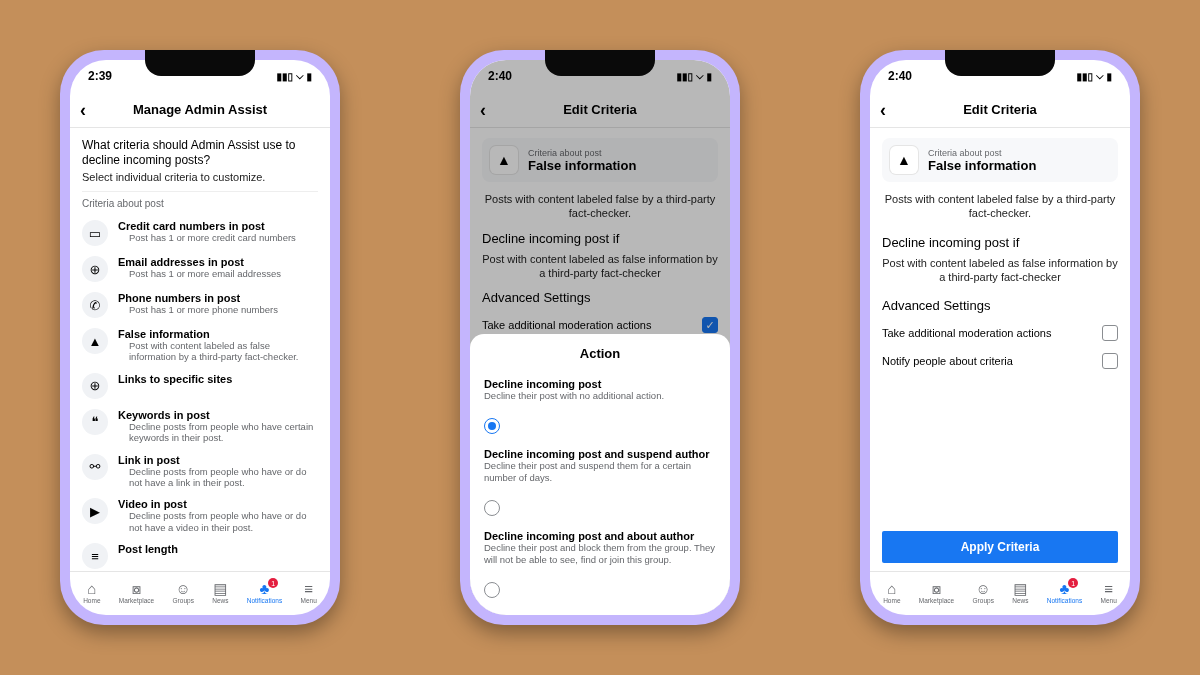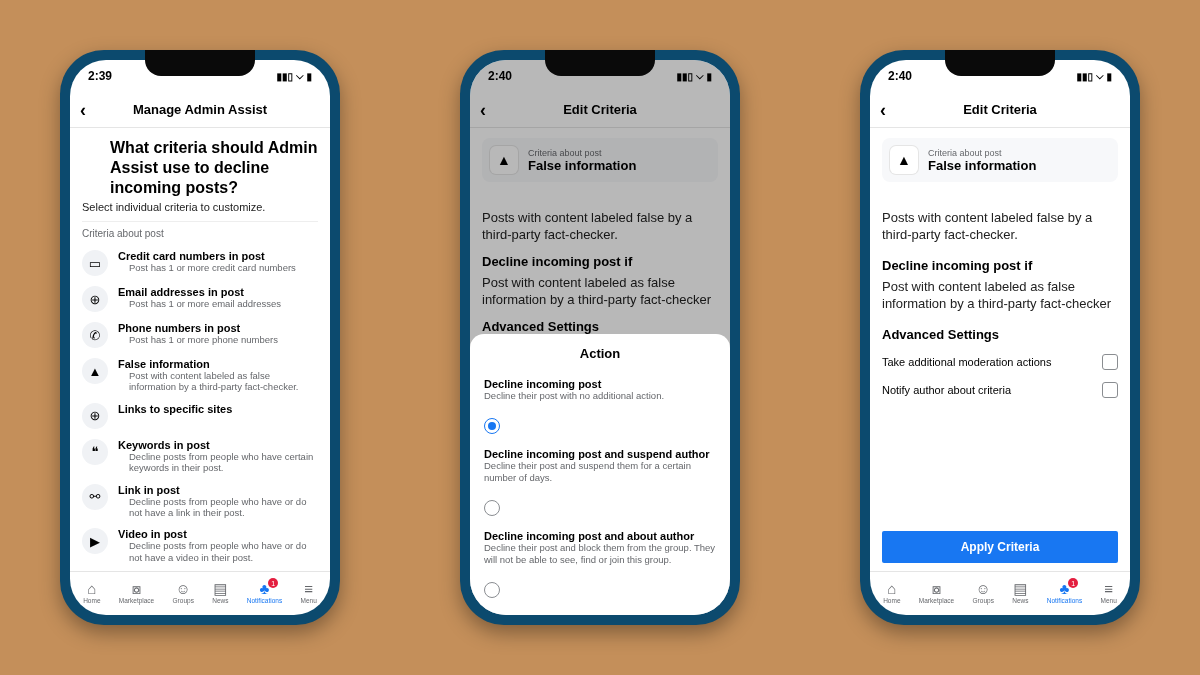--- a/index.html
+++ b/index.html
@@ -7,21 +7,21 @@
     width: 1200px; height: 675px;
     background: #c48f5a;
     display: flex;
     justify-content: space-around;
     align-items: center;
     font-family: -apple-system, BlinkMacSystemFont, "Segoe UI", Helvetica, Arial, sans-serif;
     overflow: hidden;
   }
   .phone {
     width: 280px; height: 575px;
-    background: #0c4a6e;
+    background: #c4b5fd;
     border-radius: 44px;
     padding: 10px;
     box-shadow: 0 8px 20px rgba(0,0,0,0.35);
     position: relative;
   }
   .screen {
     width: 100%; height: 100%;
     background: #fff;
     border-radius: 36px;
     overflow: hidden;
@@ -57,21 +57,21 @@
     border-bottom: 1px solid #e5e5e5;
   }
   .nav-header .back {
     position: absolute; left: 10px; top: 50%; transform: translateY(-50%);
     font-size: 18px; font-weight: 600;
   }
   .nav-header .title {
     font-size: 13px; font-weight: 700;
   }
   .content { flex:1; overflow:hidden; padding: 10px 12px 0 12px; }
-  .q-title { font-size: 16px; font-weight: 700; line-height: 1.25; margin-left: 28px; }
+  .q-title { font-size: 12px; font-weight: 400; line-height: 1.25; }
   .q-sub { font-size: 11px; color:#222; margin-top:3px; margin-bottom:8px;}
   .section-label { font-size: 10px; color:#65676b; margin: 6px 0 6px; border-top:1px solid #eee; padding-top:6px;}
   .row { display:flex; gap:10px; padding:5px 0; }
   .row .ic {
     width:26px; height:26px; flex:none;
     background:#f0f2f5; border-radius:50%;
     display:flex; align-items:center; justify-content:center;
     font-size:13px;
   }
   .row .txt .t { font-size:11px; font-weight:700; }
@@ -97,22 +97,22 @@
     display:flex; gap:10px; align-items:center;
     background:#f7f8fa; border-radius:8px; padding:8px;
   }
   .card .ci {
     width:28px;height:28px;border-radius:6px;background:#fff;
     display:flex;align-items:center;justify-content:center;font-size:14px;
     box-shadow:0 0 0 1px #e5e5e5;
   }
   .card .cl { font-size:9px; color:#65676b;}
   .card .ct { font-size:13px; font-weight:800;}
-  .desc { font-size:13px; color:#222; margin:28px 0 10px; line-height:1.3;}
-  .h2 { font-size:13px; font-weight:700; margin:4px 0 6px;}
+  .desc { font-size:11px; color:#222; margin:10px 0 10px; line-height:1.3;text-align:center;}
+  .h2 { font-size:13px; font-weight:400; margin:4px 0 6px;}
   .opt-row { display:flex; justify-content:space-between; align-items:center; padding:6px 0; font-size:11px;}
   .chk {
     width:16px;height:16px;border:1.5px solid #8a8d91;border-radius:3px;
     display:flex;align-items:center;justify-content:center;font-size:11px;color:#fff;
   }
   .chk.on { background:#1877f2; border-color:#1877f2;}
   .sheet-dim {
     position:absolute; inset:0; background:rgba(0,0,0,0.28);
     border-radius:36px;
   }
@@ -339,21 +339,21 @@
       </div>
       <div class="desc">Posts with content labeled false by a third-party fact-checker.</div>
       <div class="h2">Decline incoming post if</div>
       <div class="desc" style="margin-top:0">Post with content labeled as false information by a third-party fact-checker</div>
       <div class="h2">Advanced Settings</div>
       <div class="opt-row">
         <span>Take additional moderation actions</span>
         <span class="chk"></span>
       </div>
       <div class="opt-row">
-        <span>Notify author about criteria</span>
+        <span>Notify people about criteria</span>
         <span class="chk"></span>
       </div>
       <div style="flex:1"></div>
       <button class="apply-btn" style="margin-bottom:8px">Apply Criteria</button>
     </div>
     <div class="tabbar">
       <div class="tab">
           <span class="ti">⌂</span>
           <span class="tl">Home</span>
         </div>

